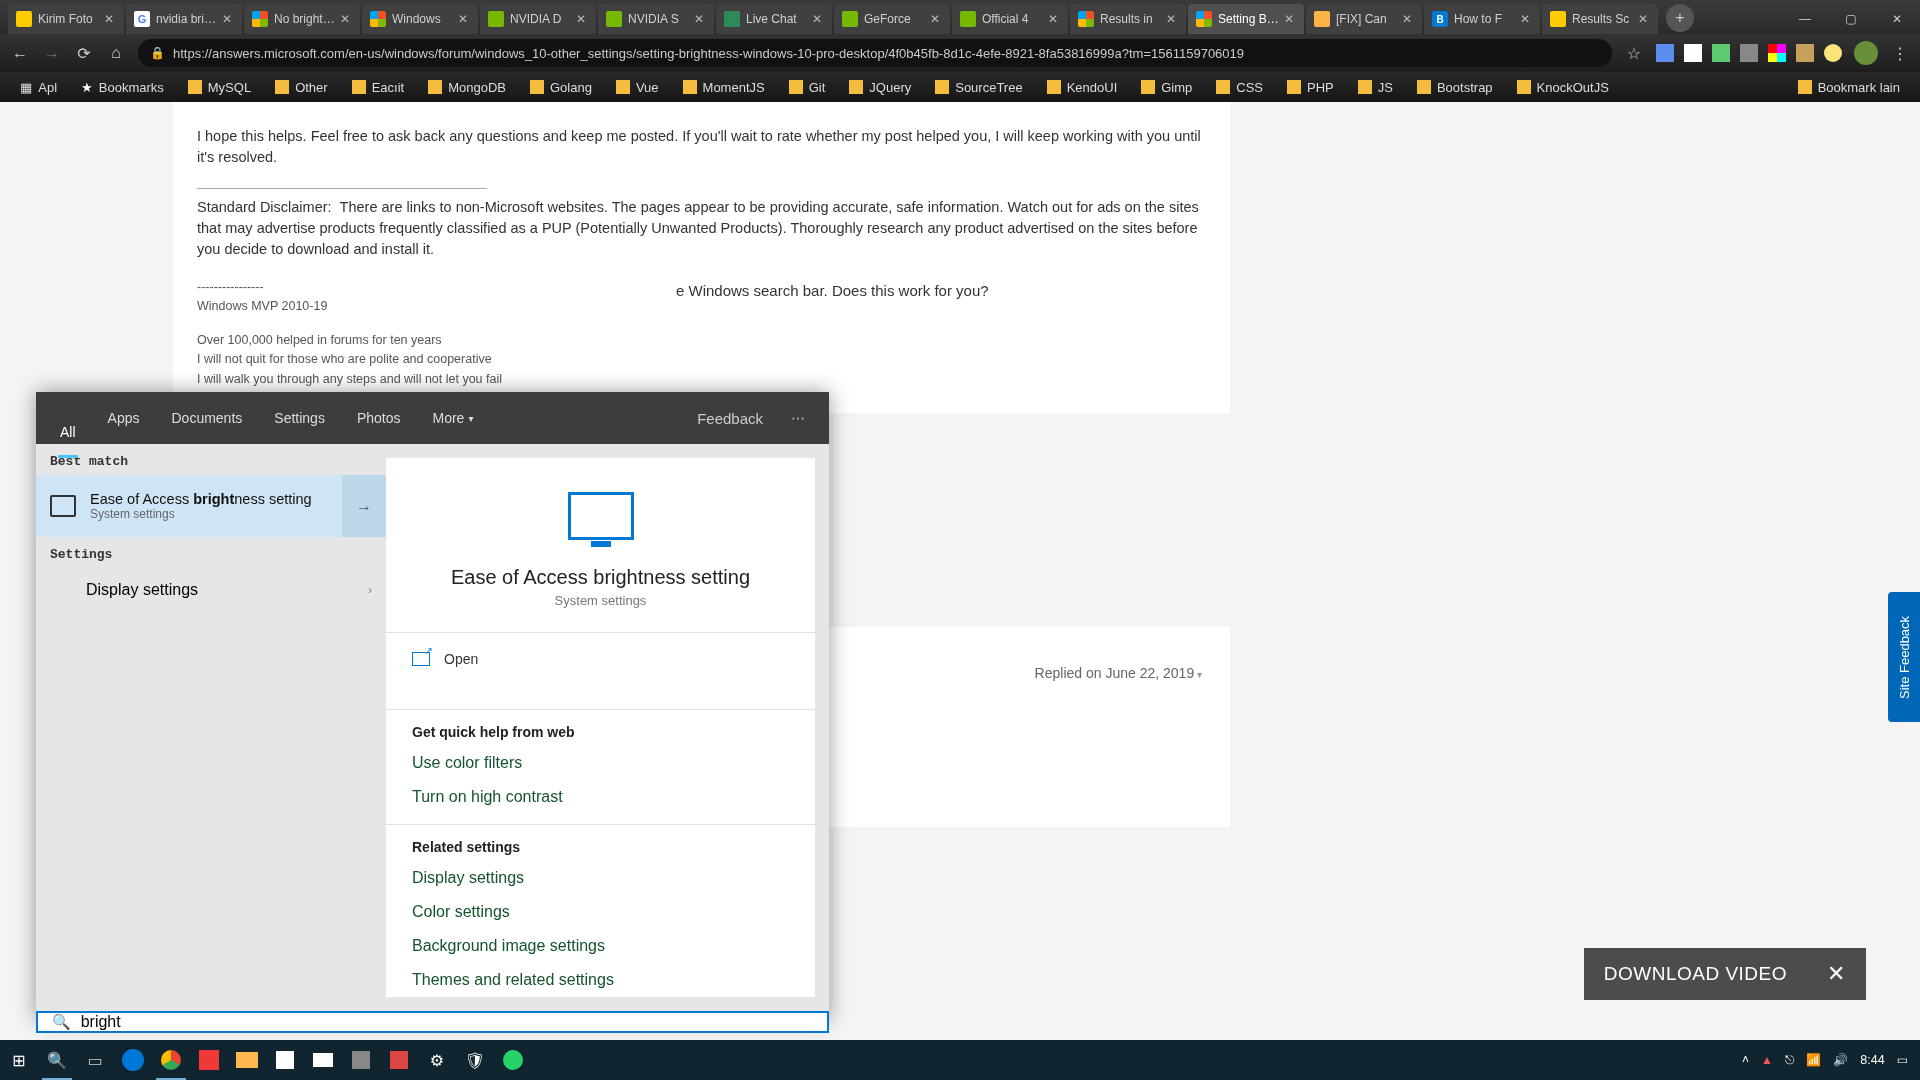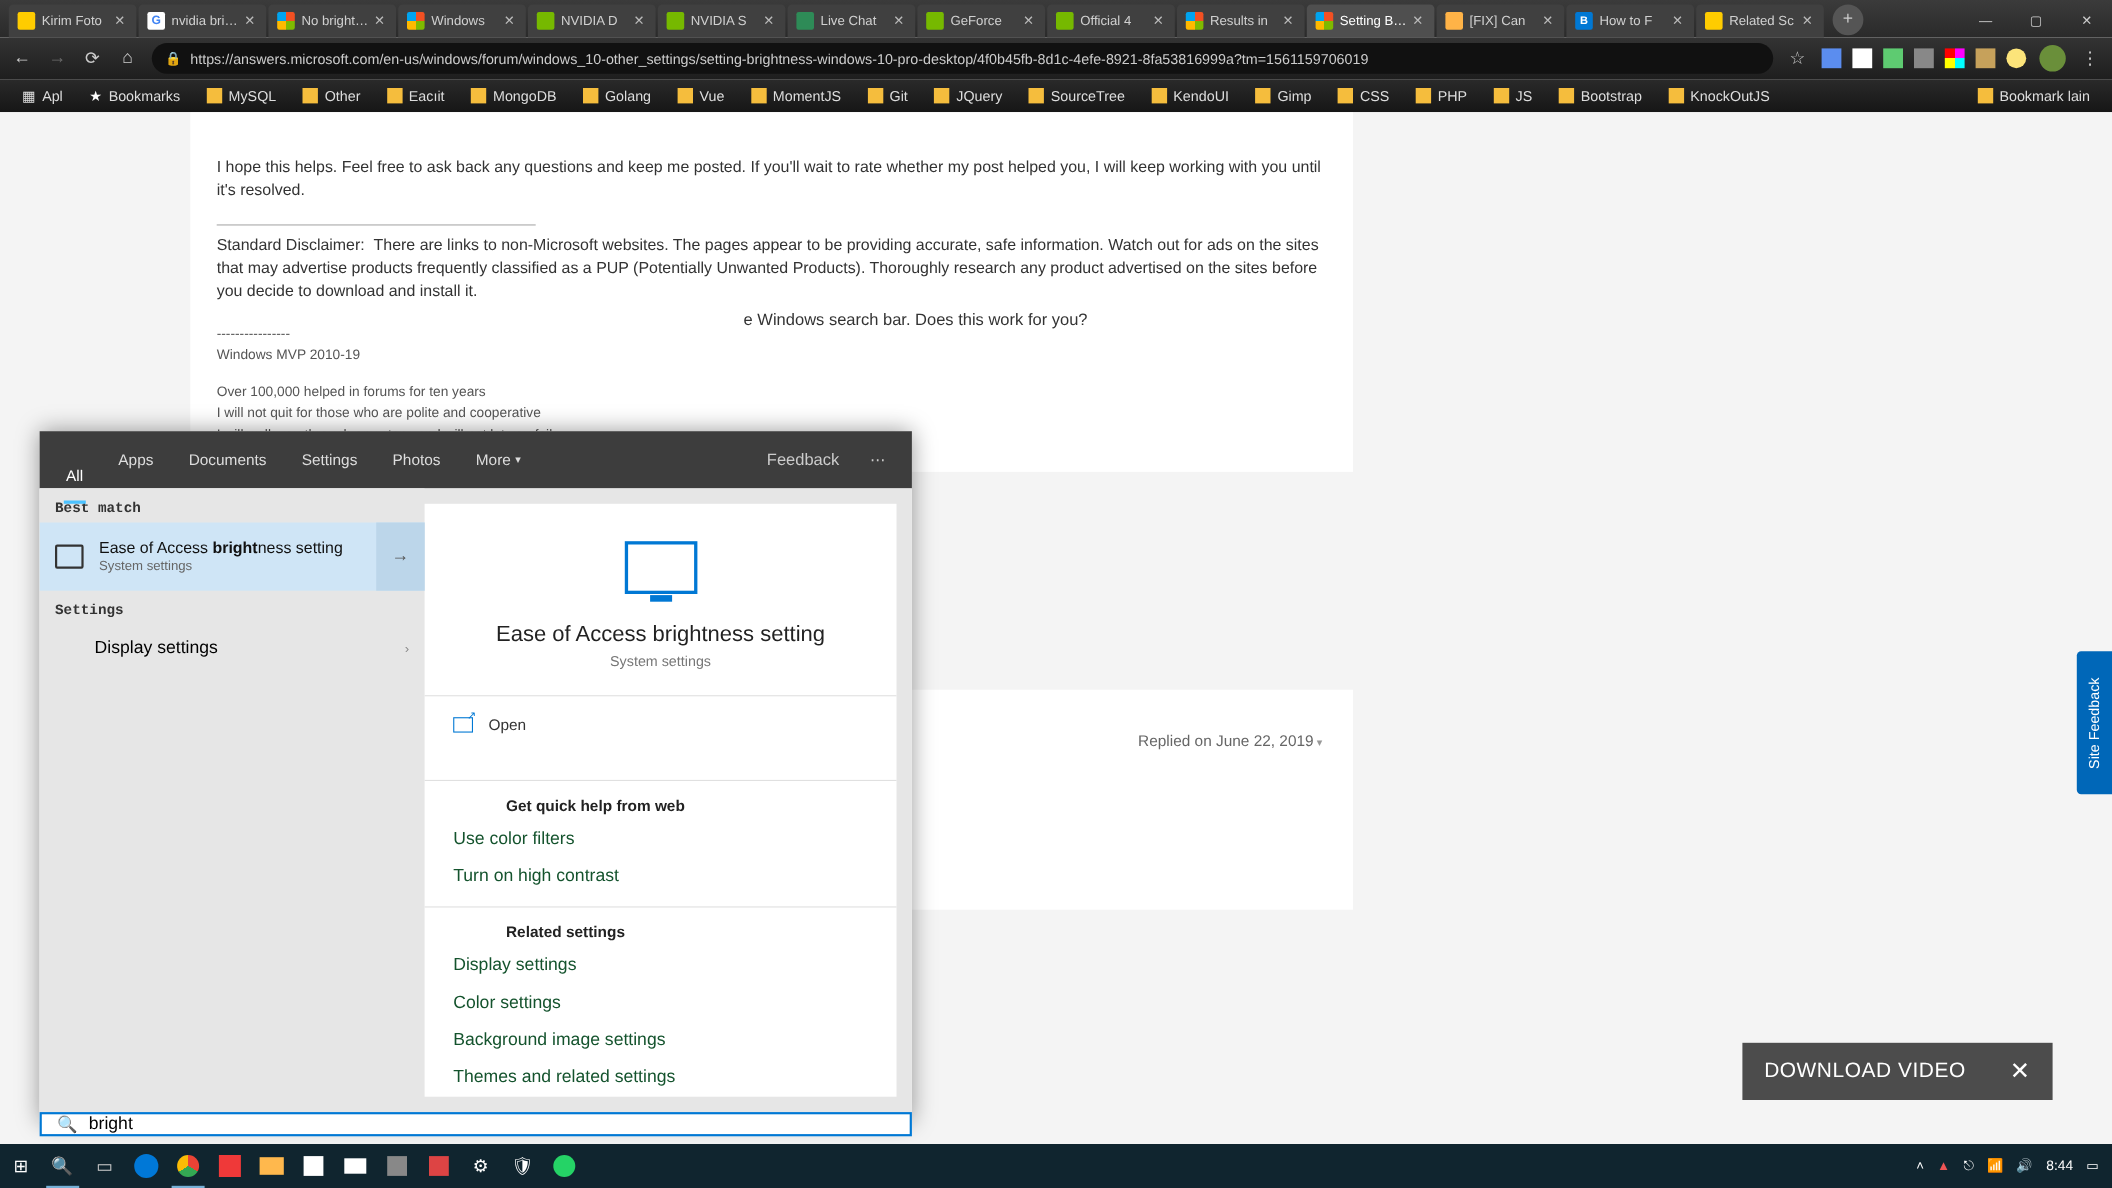--- a/index.html
+++ b/index.html
@@ -31,21 +31,21 @@
 .ext-icons { display:flex; gap:10px; align-items:center; }
 .ext-icons span { width:18px; height:18px; display:inline-block; }
 
 .bookbar { height: 30px; background: linear-gradient(#2a2a2a,#161616); display:flex; align-items:center; padding:0 10px; gap:4px; color:#ddd; font-size:13px;}
 .bm { display:flex; align-items:center; padding:0 10px; gap:6px; cursor:pointer; white-space:nowrap;}
 .bm .sq { width:14px; height:14px; background:#f5bd3d;}
 .bm-right { margin-left:auto; }
 
 
 .page { position:absolute; top:102px; left:0; right:0; bottom:30px; background:#f4f4f4; overflow:hidden;}
-.post-card { position:absolute; left:173px; top:0; width:1057px; background:#fff; padding: 16px 24px 24px;}
+.post-card { position:absolute; left:173px; top:0; width:1057px; background:#fff; padding: 0 24px 24px;}
 .ptext { color:#333; font-size:14.5px; line-height:1.45; }
 .hr-short { width:290px; border:none; border-top:1px solid #aaa; margin:20px 0 8px;}
 .sig { font-size:12.5px; color:#555; line-height:1.55;}
 
 .reply-card { position:absolute; left:173px; top:525px; width:1057px; height:200px; background:#fff;}
 .reply-date { position:absolute; right:28px; top:38px; color:#666; font-size:14px;}
 .reply-date::after { content:" ▾"; font-size:10px; color:#999;}
 .reply-text { position:absolute; left:676px; top:180px; font-size:15px; color:#333;}
 
 .footer-labels { position:absolute; bottom:4px; left:0; right:0; height:28px; color:#555; font-size:14.5px; font-weight:600;}
@@ -81,21 +81,21 @@
 
 .sp-right { flex:1; background:#fff; margin:14px 14px 14px 0; display:flex; flex-direction:column; padding:34px 0 0;}
 .sp-right .bigicon { width:66px; height:48px; border:3px solid #0078d4; margin:0 auto; position:relative;}
 .sp-right .bigicon::after { content:""; position:absolute; bottom:-10px; left:50%; transform:translateX(-50%); width:20px; height:6px; background:#0078d4;}
 .sp-right h2 { text-align:center; font-weight:400; font-size:20px; margin-top:26px; color:#222;}
 .sp-right .sub { text-align:center; font-size:13px; color:#777; margin-top:4px;}
 .sp-divider { border:none; border-top:1px solid #e0e0e0; margin:24px 0 0;}
 .sp-action { padding:18px 26px; display:flex; align-items:center; gap:14px; font-size:14px; color:#333; cursor:pointer;}
 .sp-action .ai { width:18px; height:14px; border:1.5px solid #0078d4; display:inline-block; position:relative;}
 .sp-action .ai::after{content:"↗"; position:absolute; right:-4px; top:-8px; font-size:10px; color:#0078d4;}
-.sp-h3 { padding:14px 26px 6px; font-size:14px; font-weight:600; color:#222;margin-left:48px;}
+.sp-h3 { padding:14px 26px 6px; font-size:14px; font-weight:600; color:#222;}
 .sp-link { padding:8px 26px; font-size:16px; color:#14532d; cursor:pointer;}
 
 .sp-search { height:44px; border:2px solid #0078d4; background:#fff; display:flex; align-items:center; padding:0 14px;}
 .sp-search .mag { color:#555; margin-right:10px; font-size:15px;}
 .sp-search input { border:none; outline:none; font-size:16px; flex:1; background:transparent;}
 
 
 .taskbar { position:absolute; left:0; right:0; bottom:0; height:40px; background:#10252f; display:flex; align-items:center; z-index:60;}
 .tb-btn { width:38px; height:40px; display:flex; align-items:center; justify-content:center; cursor:pointer; position:relative;}
 .tb-btn.active::after { content:""; position:absolute; bottom:0; left:4px; right:4px; height:2px; background:#76b0d6;}
@@ -178,21 +178,21 @@
       <span class="title">[FIX] Can</span>
       <span class="close">✕</span>
     </div>
     <div class="tab">
       <span class="favicon fav-bl">B</span>
       <span class="title">How to F</span>
       <span class="close">✕</span>
     </div>
     <div class="tab">
       <span class="favicon fav-mk"></span>
-      <span class="title">Related Sc</span>
+      <span class="title">Results Sc</span>
       <span class="close">✕</span>
     </div>
     <div class="newtab">+</div>
     <div class="winctrl">
       <div class="winbtn">—</div>
       <div class="winbtn">▢</div>
       <div class="winbtn">✕</div>
     </div>
   </div>
 

